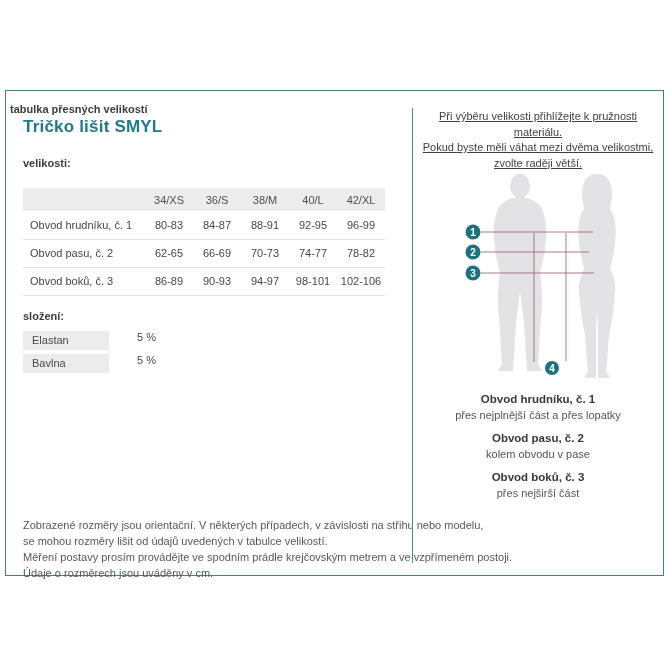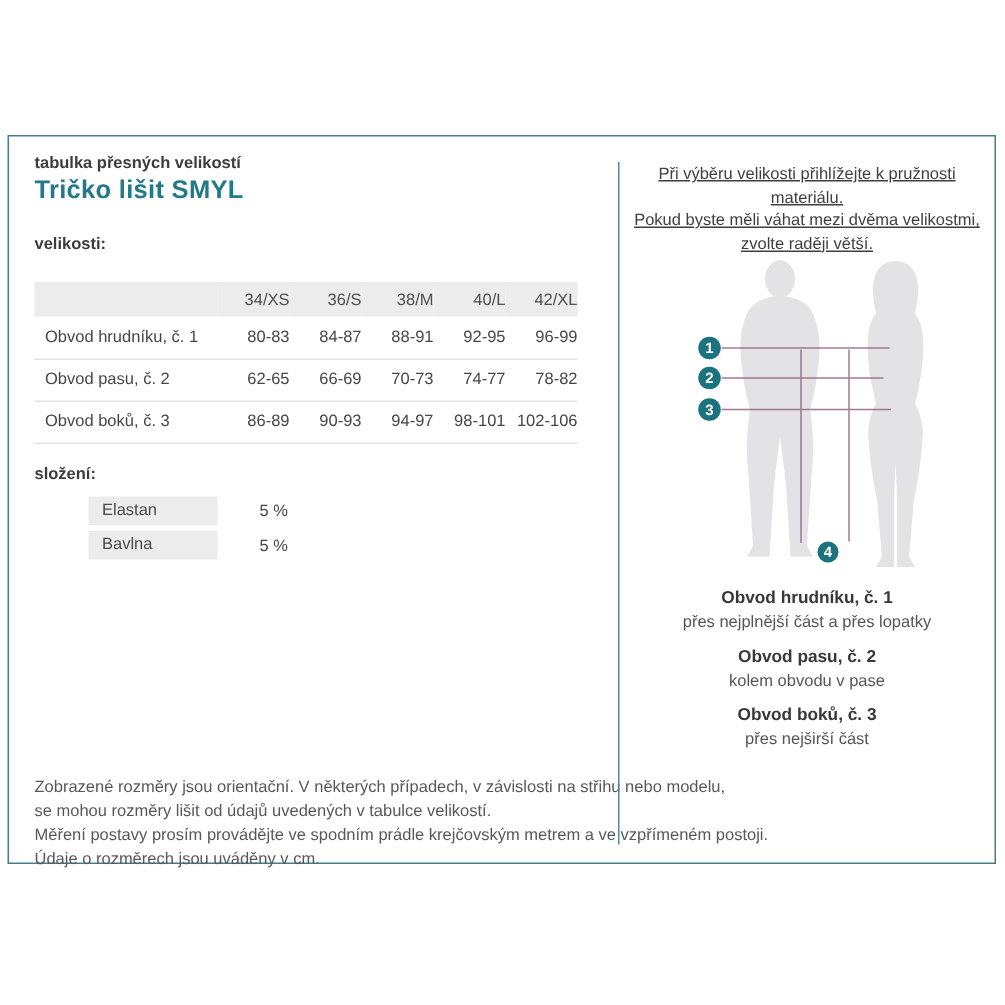--- a/index.html
+++ b/index.html
@@ -3,40 +3,40 @@
 <meta charset="utf-8">
 <style>
   * { margin:0; padding:0; box-sizing:border-box; }
   html,body { width:670px; height:670px; background:#ffffff;
     font-family:"Liberation Sans", sans-serif; position:relative; }
 
   .frame { position:absolute; left:5px; top:90px; width:659px; height:486px;
     border:1px solid #447e89; background:#fff; }
 
   
-  .eyebrow { position:absolute; left:17px; top:12px; font-size:11px;
+  .eyebrow { position:absolute; left:4px; top:12px; font-size:11px;
     font-weight:bold; color:#3c3c3c; }
   .title { position:absolute; left:17px; top:26px; font-size:17px;
     font-weight:bold; color:#21798a; letter-spacing:.2px; }
   .section-label { position:absolute; left:17px; font-size:11px;
     font-weight:bold; color:#3c3c3c;text-align:center; }
   .sizes-label { top:66px; }
   .composition-label { top:219px; }
 
   table.size-table { position:absolute; left:17px; top:97px; width:362px;
     border-collapse:collapse; table-layout:fixed; }
   table.size-table th, table.size-table td { font-weight:normal;
-    font-size:11px; text-align:right; }
+    font-size:11px; text-align:center; }
   table.size-table thead th { background:#ececec; height:23px; color:#4f4f4f; }
   table.size-table tbody td { height:28px; border-bottom:1px solid #e3e3e3;
     color:#464646; }
   table.size-table .lbl { width:122px; text-align:left; padding-left:7px; }
 
   .composition { position:absolute; left:17px; top:240px; }
-  .comp-row { display:flex; align-items:center; margin-bottom:4px;margin-left:36px; }
+  .comp-row { display:flex; align-items:flex-start; margin-bottom:4px; }
   .comp-name { width:86px; height:19px; background:#ececec; line-height:19px;
     padding-left:9px; font-size:11px; color:#4a4a4a; }
   .comp-value { margin-left:28px; font-size:11px; color:#464646; }
 
   .disclaimer { position:absolute; left:17px; top:416px; font-size:11px;
     color:#585858; line-height:16px;margin-top:10px; }
 
   
   .divider { position:absolute; left:406px; top:17px; bottom:12px; width:1px;
     background:#4c8a94; }

